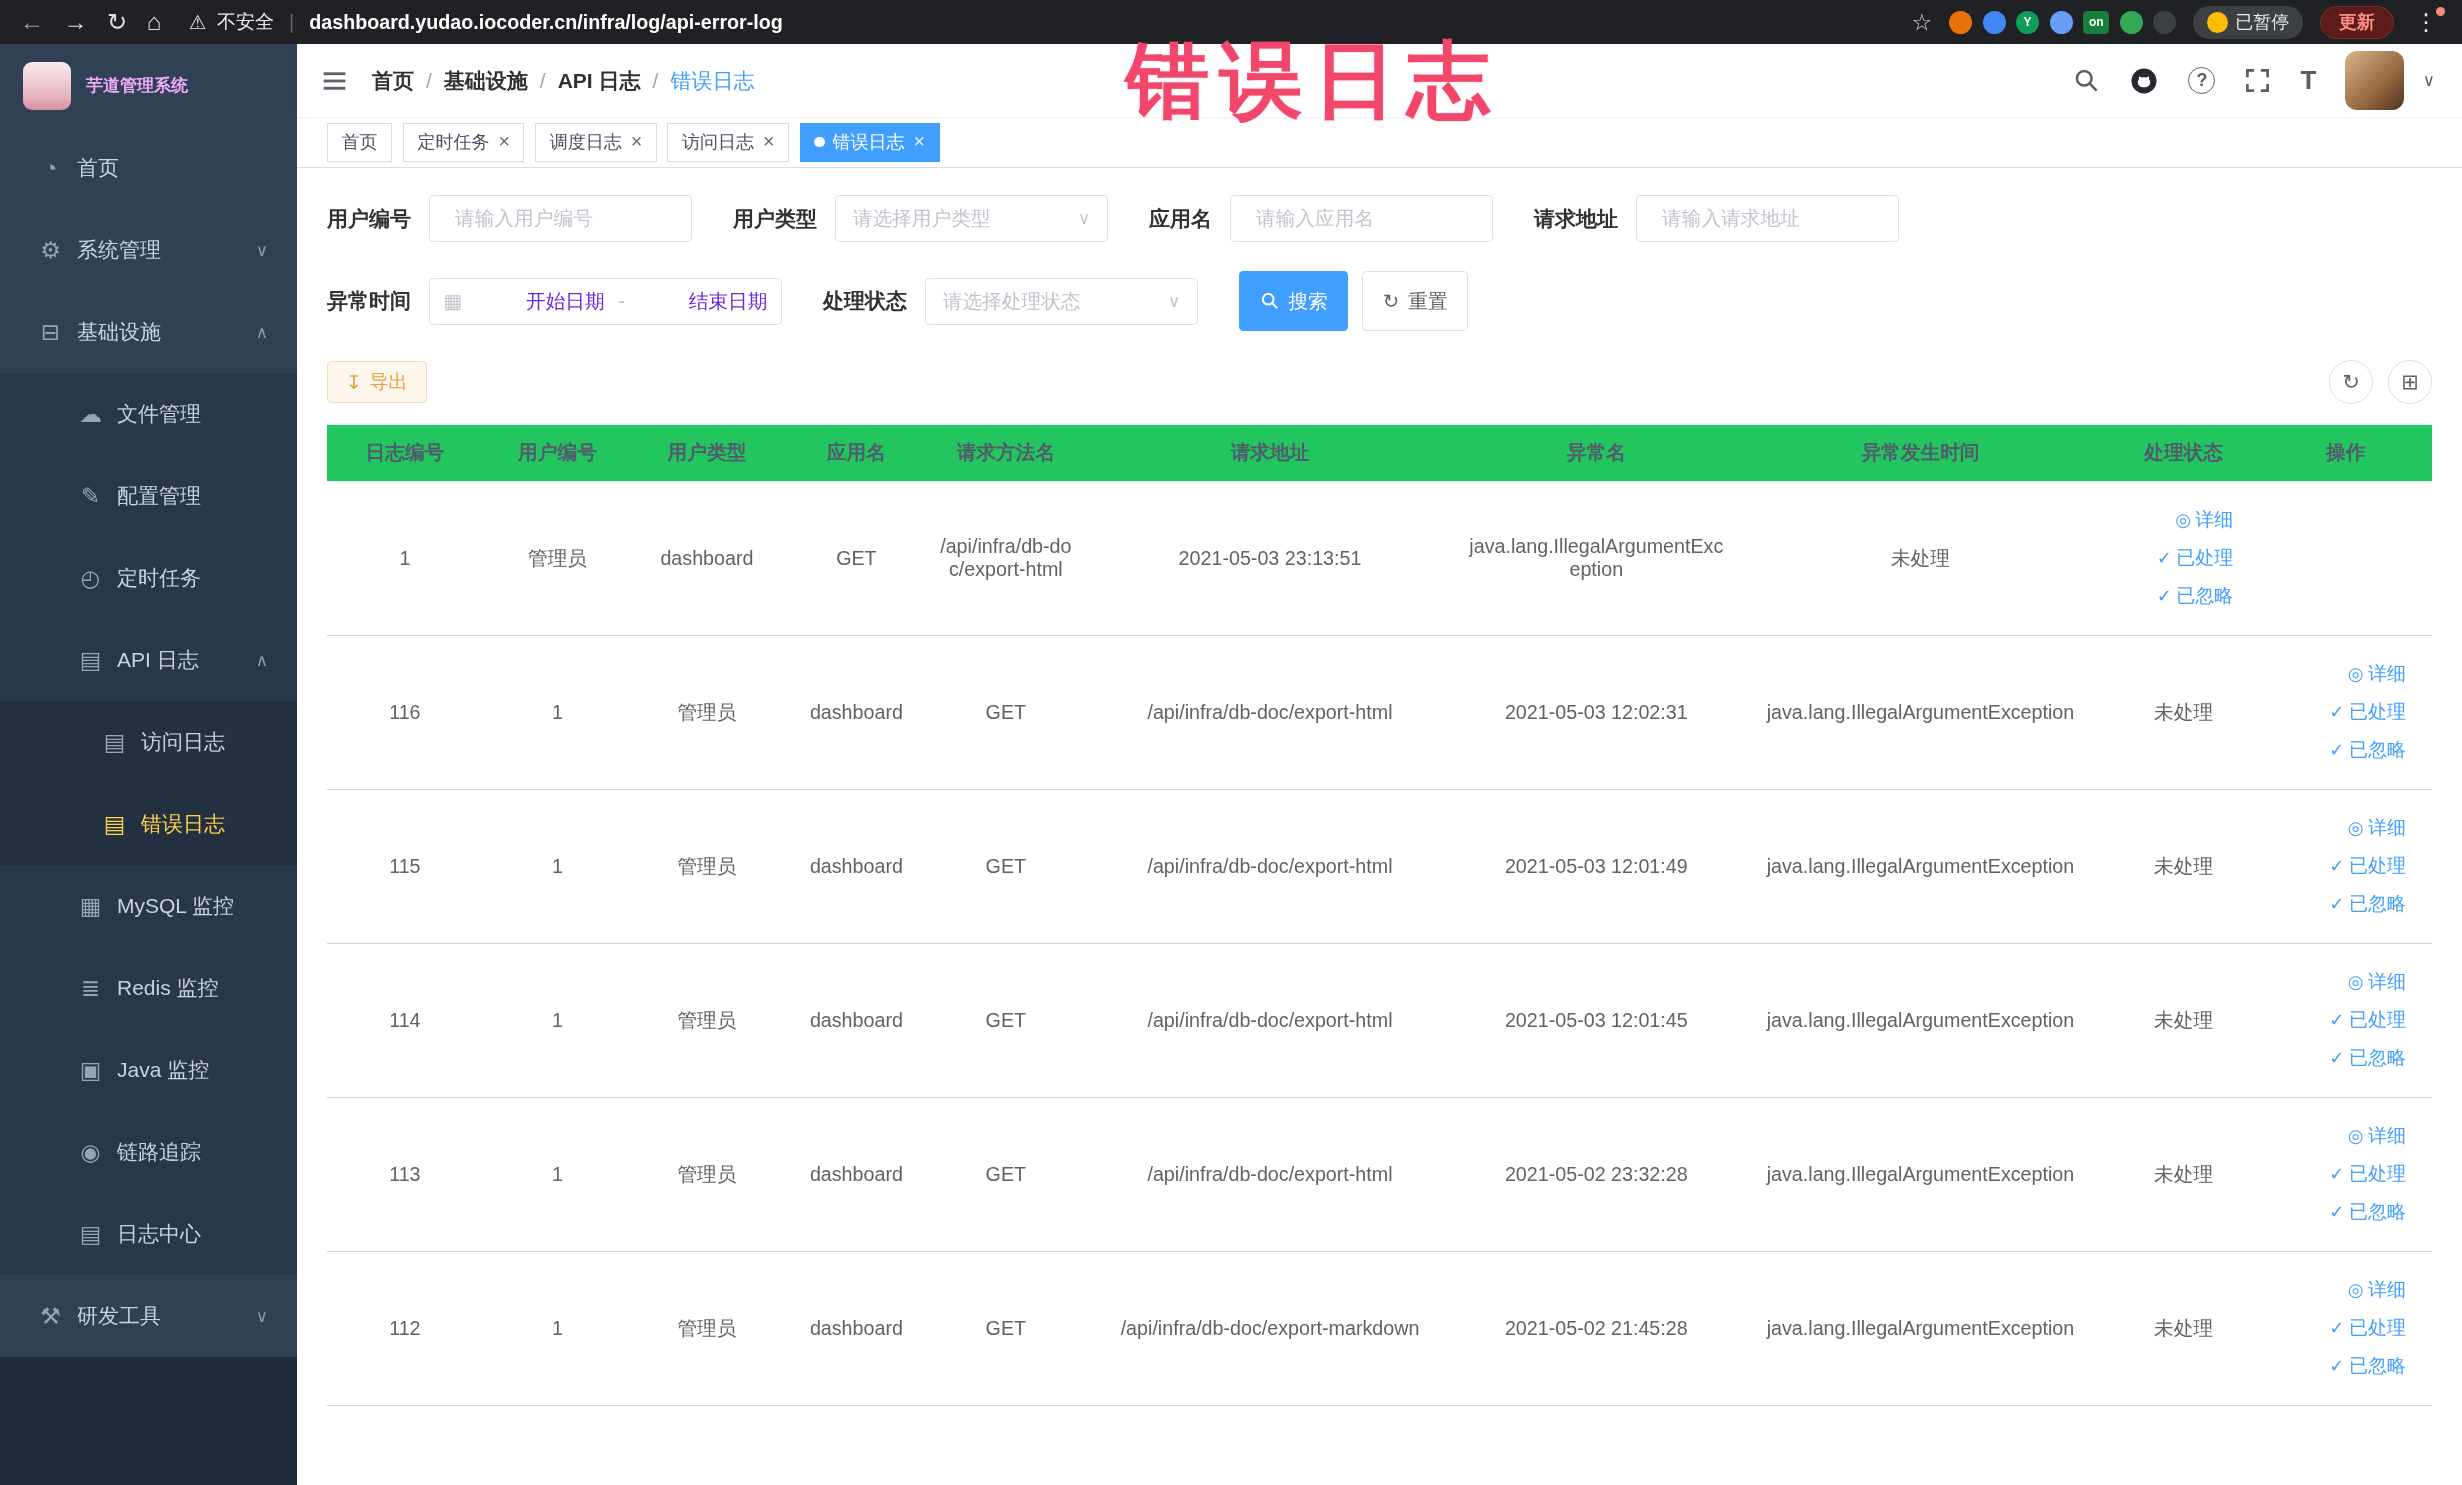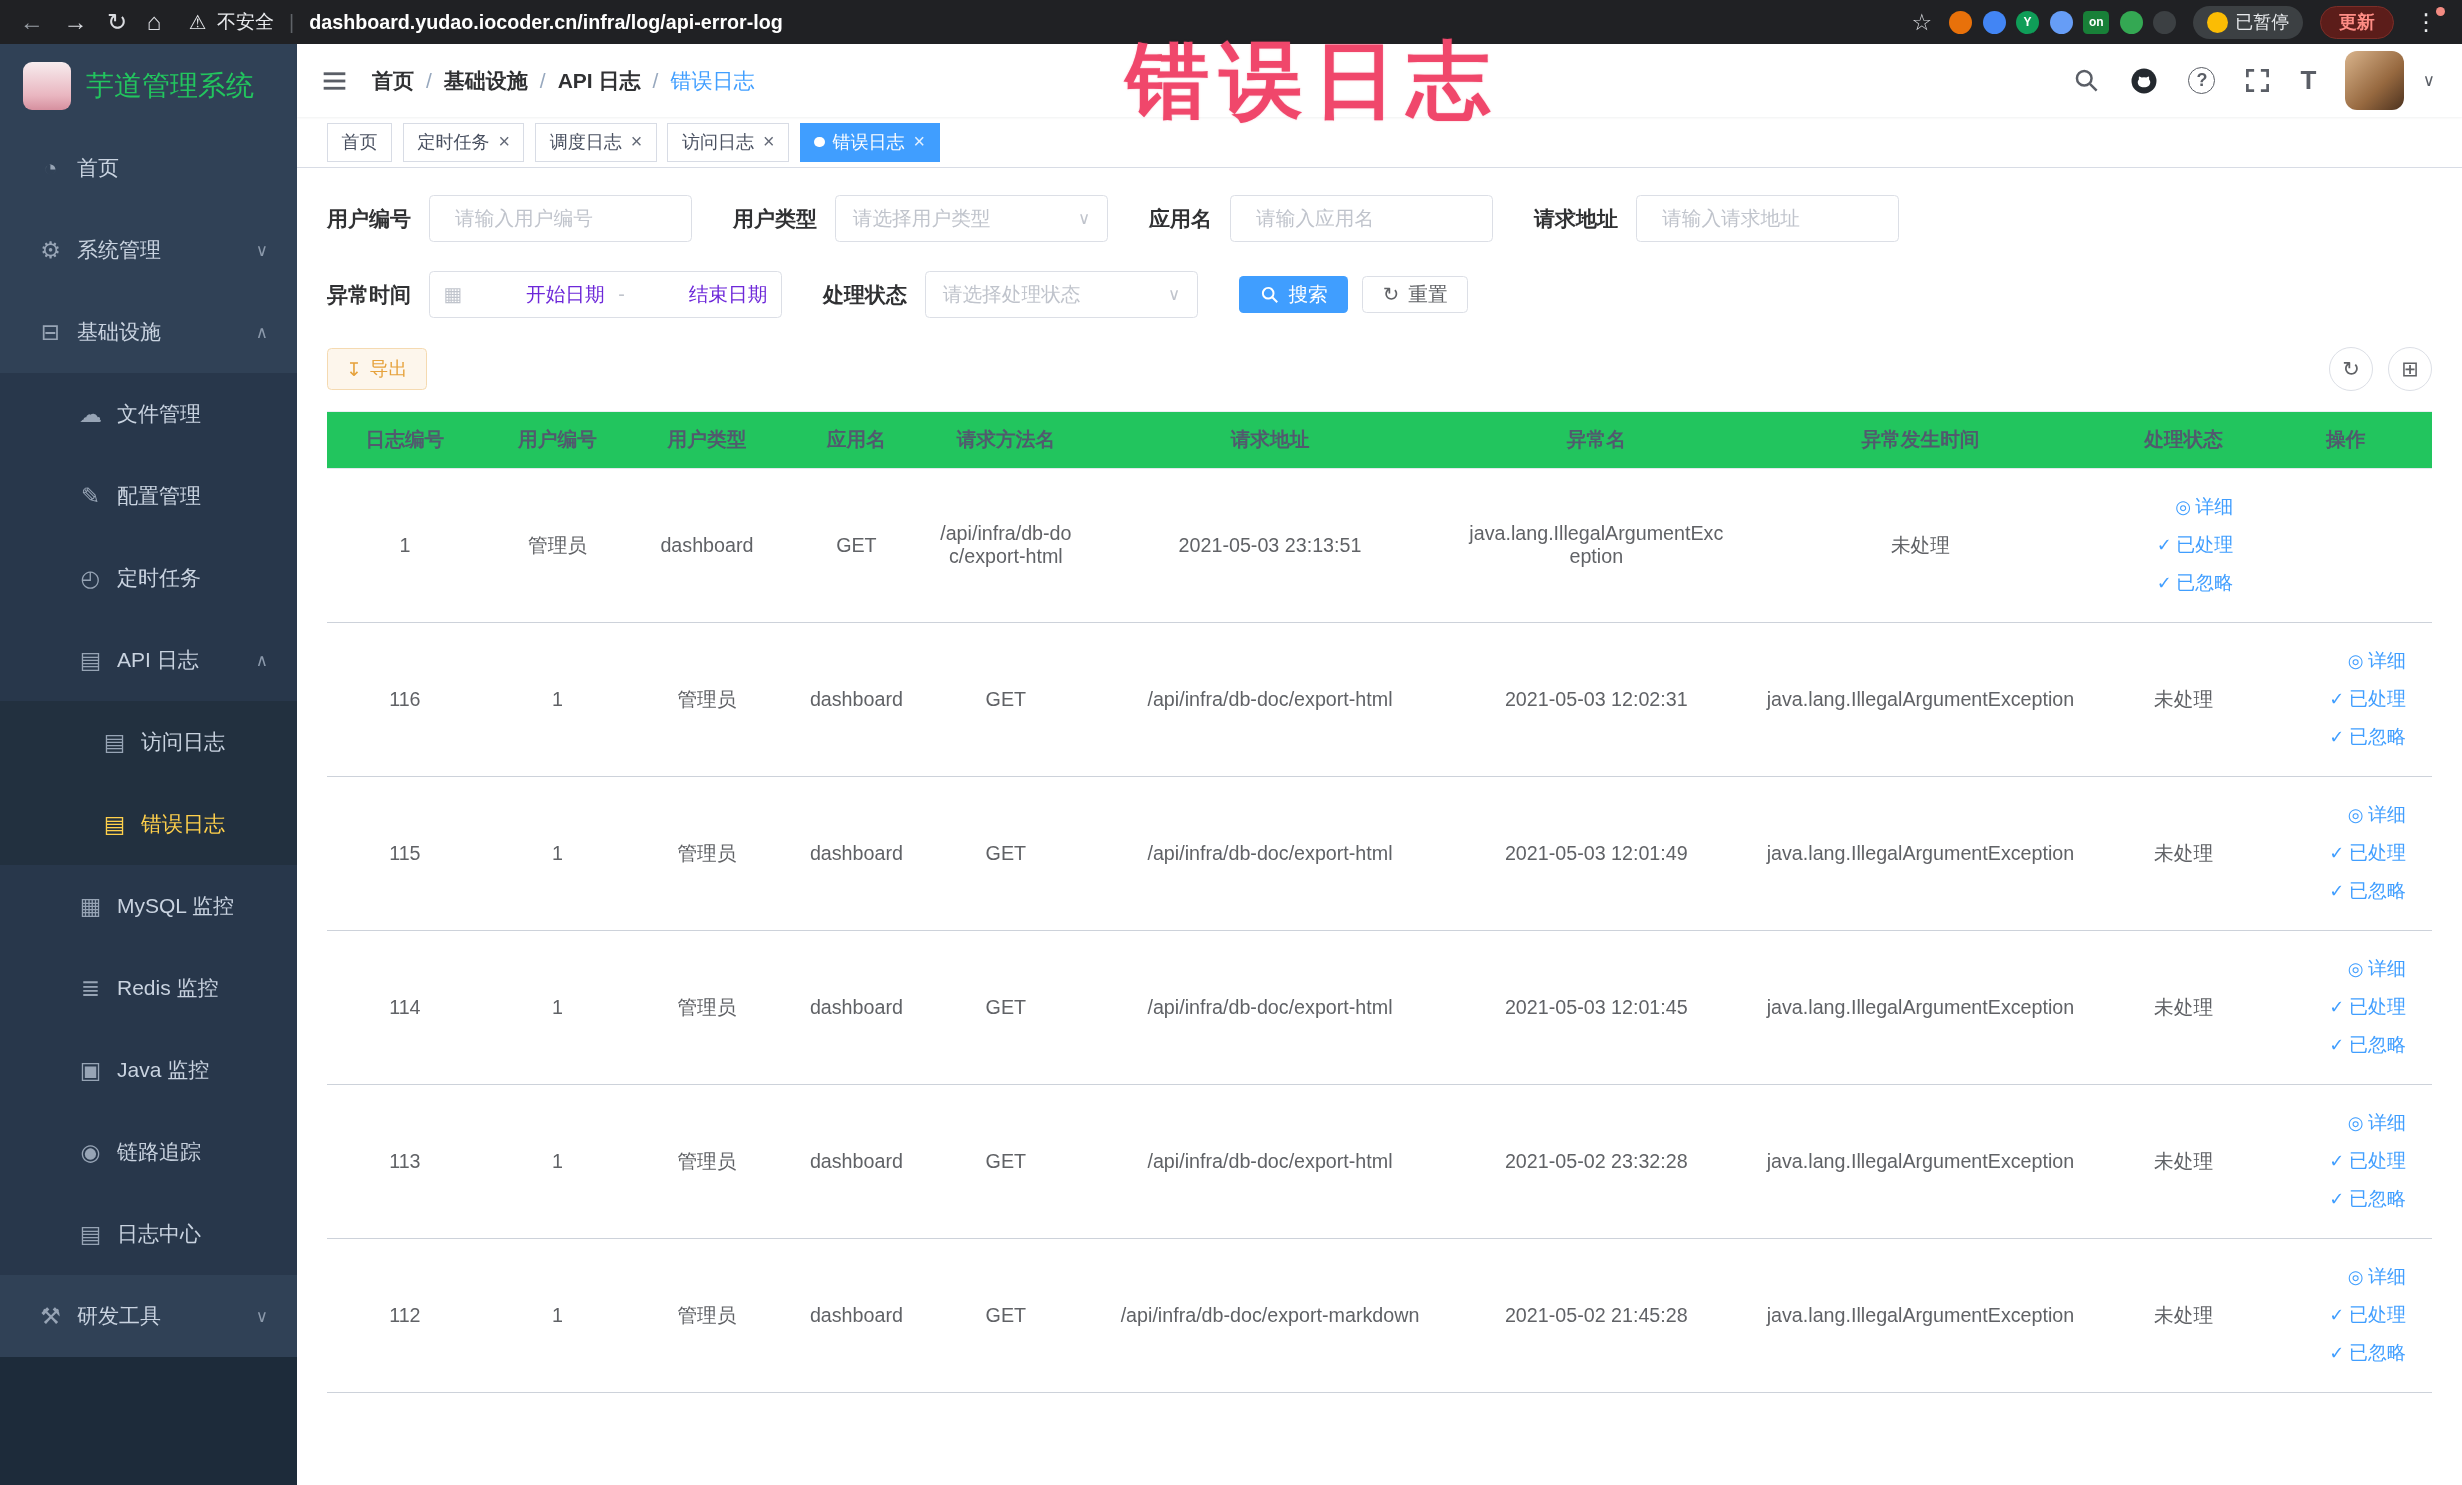--- a/index.html
+++ b/index.html
@@ -32,21 +32,21 @@
   .kebab::after { content:""; position:absolute; top:-1.5px; right:-3px; width:9px;
     height:9px; border-radius:50%; background:#f28b82; }
 
   
   .app { display:flex; height:1442px; }
   .sidebar { width:297px; flex-shrink:0; background:#1d2b3a; overflow:hidden; }
   .logo-row { height:83px; background:#304156; display:flex; align-items:center;
     gap:15px; padding:0 23px; }
   .logo-avatar { width:48px; height:48px; border-radius:9px;
     background:linear-gradient(180deg,#f7ecee 0%,#e9b6c0 70%,#d6909f 100%); }
-  .logo-title { color:#22c55e; font-weight:400; font-size:28px; }
+  .logo-title { color:#f0abfc; font-weight:700; font-size:17px; }
 
   .menu-item { position:relative; display:flex; align-items:center; height:82px; cursor:pointer; }
   .menu-item.lv1 { padding-left:33px; background:#304156; }
   .menu-item.lv2 { padding-left:73px; background:#28374b; }
   .menu-item.lv3 { padding-left:97px; background:#22303f; }
   .mi-icon { width:35px; font-size:23px; color:#97a4b5; margin-right:9px; text-align:center; }
   .mi-label { font-size:21px; color:#c9d3e0; }
   .menu-item.active .mi-label, .menu-item.active .mi-icon { color:#ffd04b; }
   .mi-chevron { position:absolute; right:29px; font-size:16.7px; color:#8b99ab; }
 
@@ -89,21 +89,21 @@
   .f-input { padding:0 25px; width:263px; outline:none; }
   .f-input::placeholder { color:#c0c4cc; }
   .f-select { width:273px; display:flex; align-items:center; justify-content:space-between;
     padding:0 16.7px; cursor:pointer; }
   .sel-ph { color:#c0c4cc; }
   .sel-caret { color:#c0c4cc; font-size:16.7px; }
   .f-date { width:353px; display:flex; align-items:center; padding:0 13.6px; gap:13.6px; cursor:pointer; }
   .cal-icon { color:#c0c4cc; font-size:19.7px; }
   .d-ph { color:#6d28d9; flex:1; text-align:right; }
   .d-sep { color:#c0c4cc; }
-  .btn { height:37px; border-radius:4.5px; font-size:19.7px; display:inline-flex;
+  .btn { height:60px; border-radius:4.5px; font-size:19.7px; display:inline-flex;
     align-items:center; gap:9px; padding:0 19.7px; cursor:pointer; border:0.8px solid transparent; }
   .btn-primary { background:#409eff; color:#fff; }
   .btn-plain { background:#fff; border-color:#dcdfe6; color:#606266; }
   .btn .bicon { font-size:19.7px; display:flex; align-items:center; }
   .btn-search { margin-right:13.6px; }
 
   .toolbar-row { display:flex; align-items:center; justify-content:space-between; margin-bottom:19.7px; }
   .btn-export { height:42px; background:#fdf6ec; border:0.8px solid #f5dab1; color:#e6a23c;
     border-radius:4.5px; font-size:19px; display:inline-flex; align-items:center; gap:7.6px;
     padding:0 18px; cursor:pointer; }

